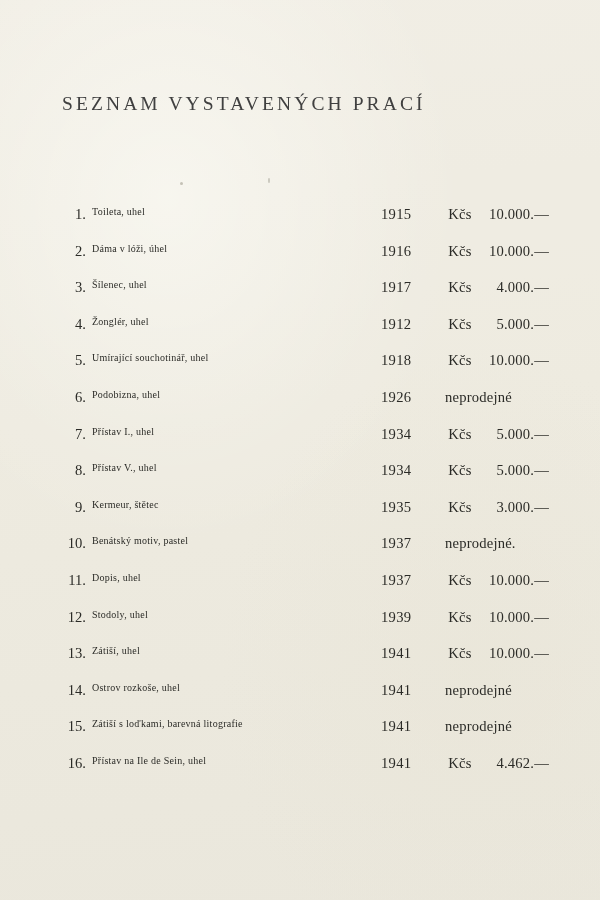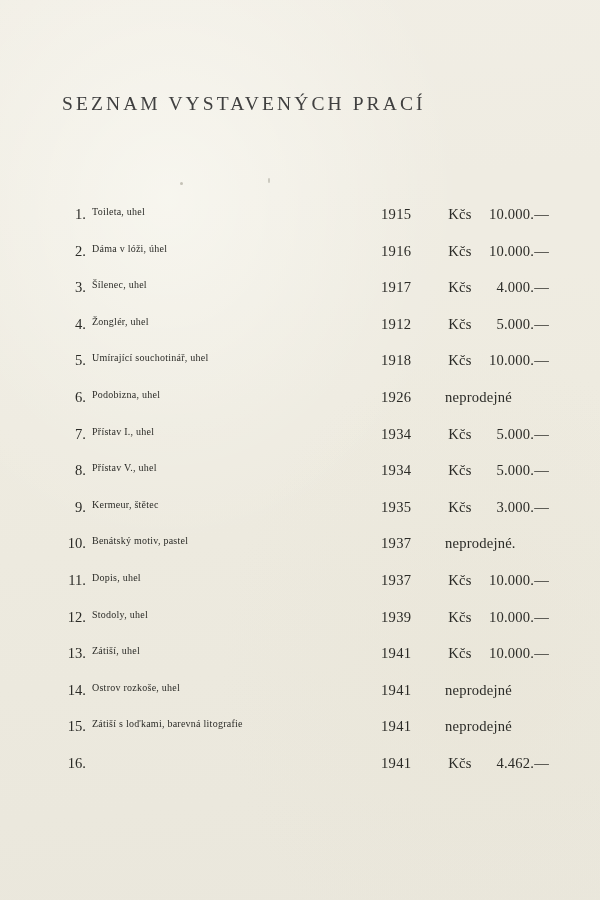--- a/index.html
+++ b/index.html
@@ -222,20 +222,21 @@
         <span class="col-price"><span class="price-note">neprodejné</span></span>
       </div>
       <div class="work-row">
         <span class="col-index">15.</span>
         <span class="col-title">Zátiší s loďkami, barevná litografie</span>
         <span class="col-year">1941</span>
         <span class="col-price"><span class="price-note">neprodejné</span></span>
       </div>
       <div class="work-row">
         <span class="col-index">16.</span>
+        <span class="col-title">Přístav na Ile de Sein, uhel</span>
         <span class="col-year">1941</span>
         <span class="col-price"><span class="price-currency">Kčs</span><span class="price-amount">4.462.—</span></span>
       </div>
     </div>
 
 </div>
 
 <span class="speck speck-a"></span>
 <span class="speck speck-b"></span>
 

